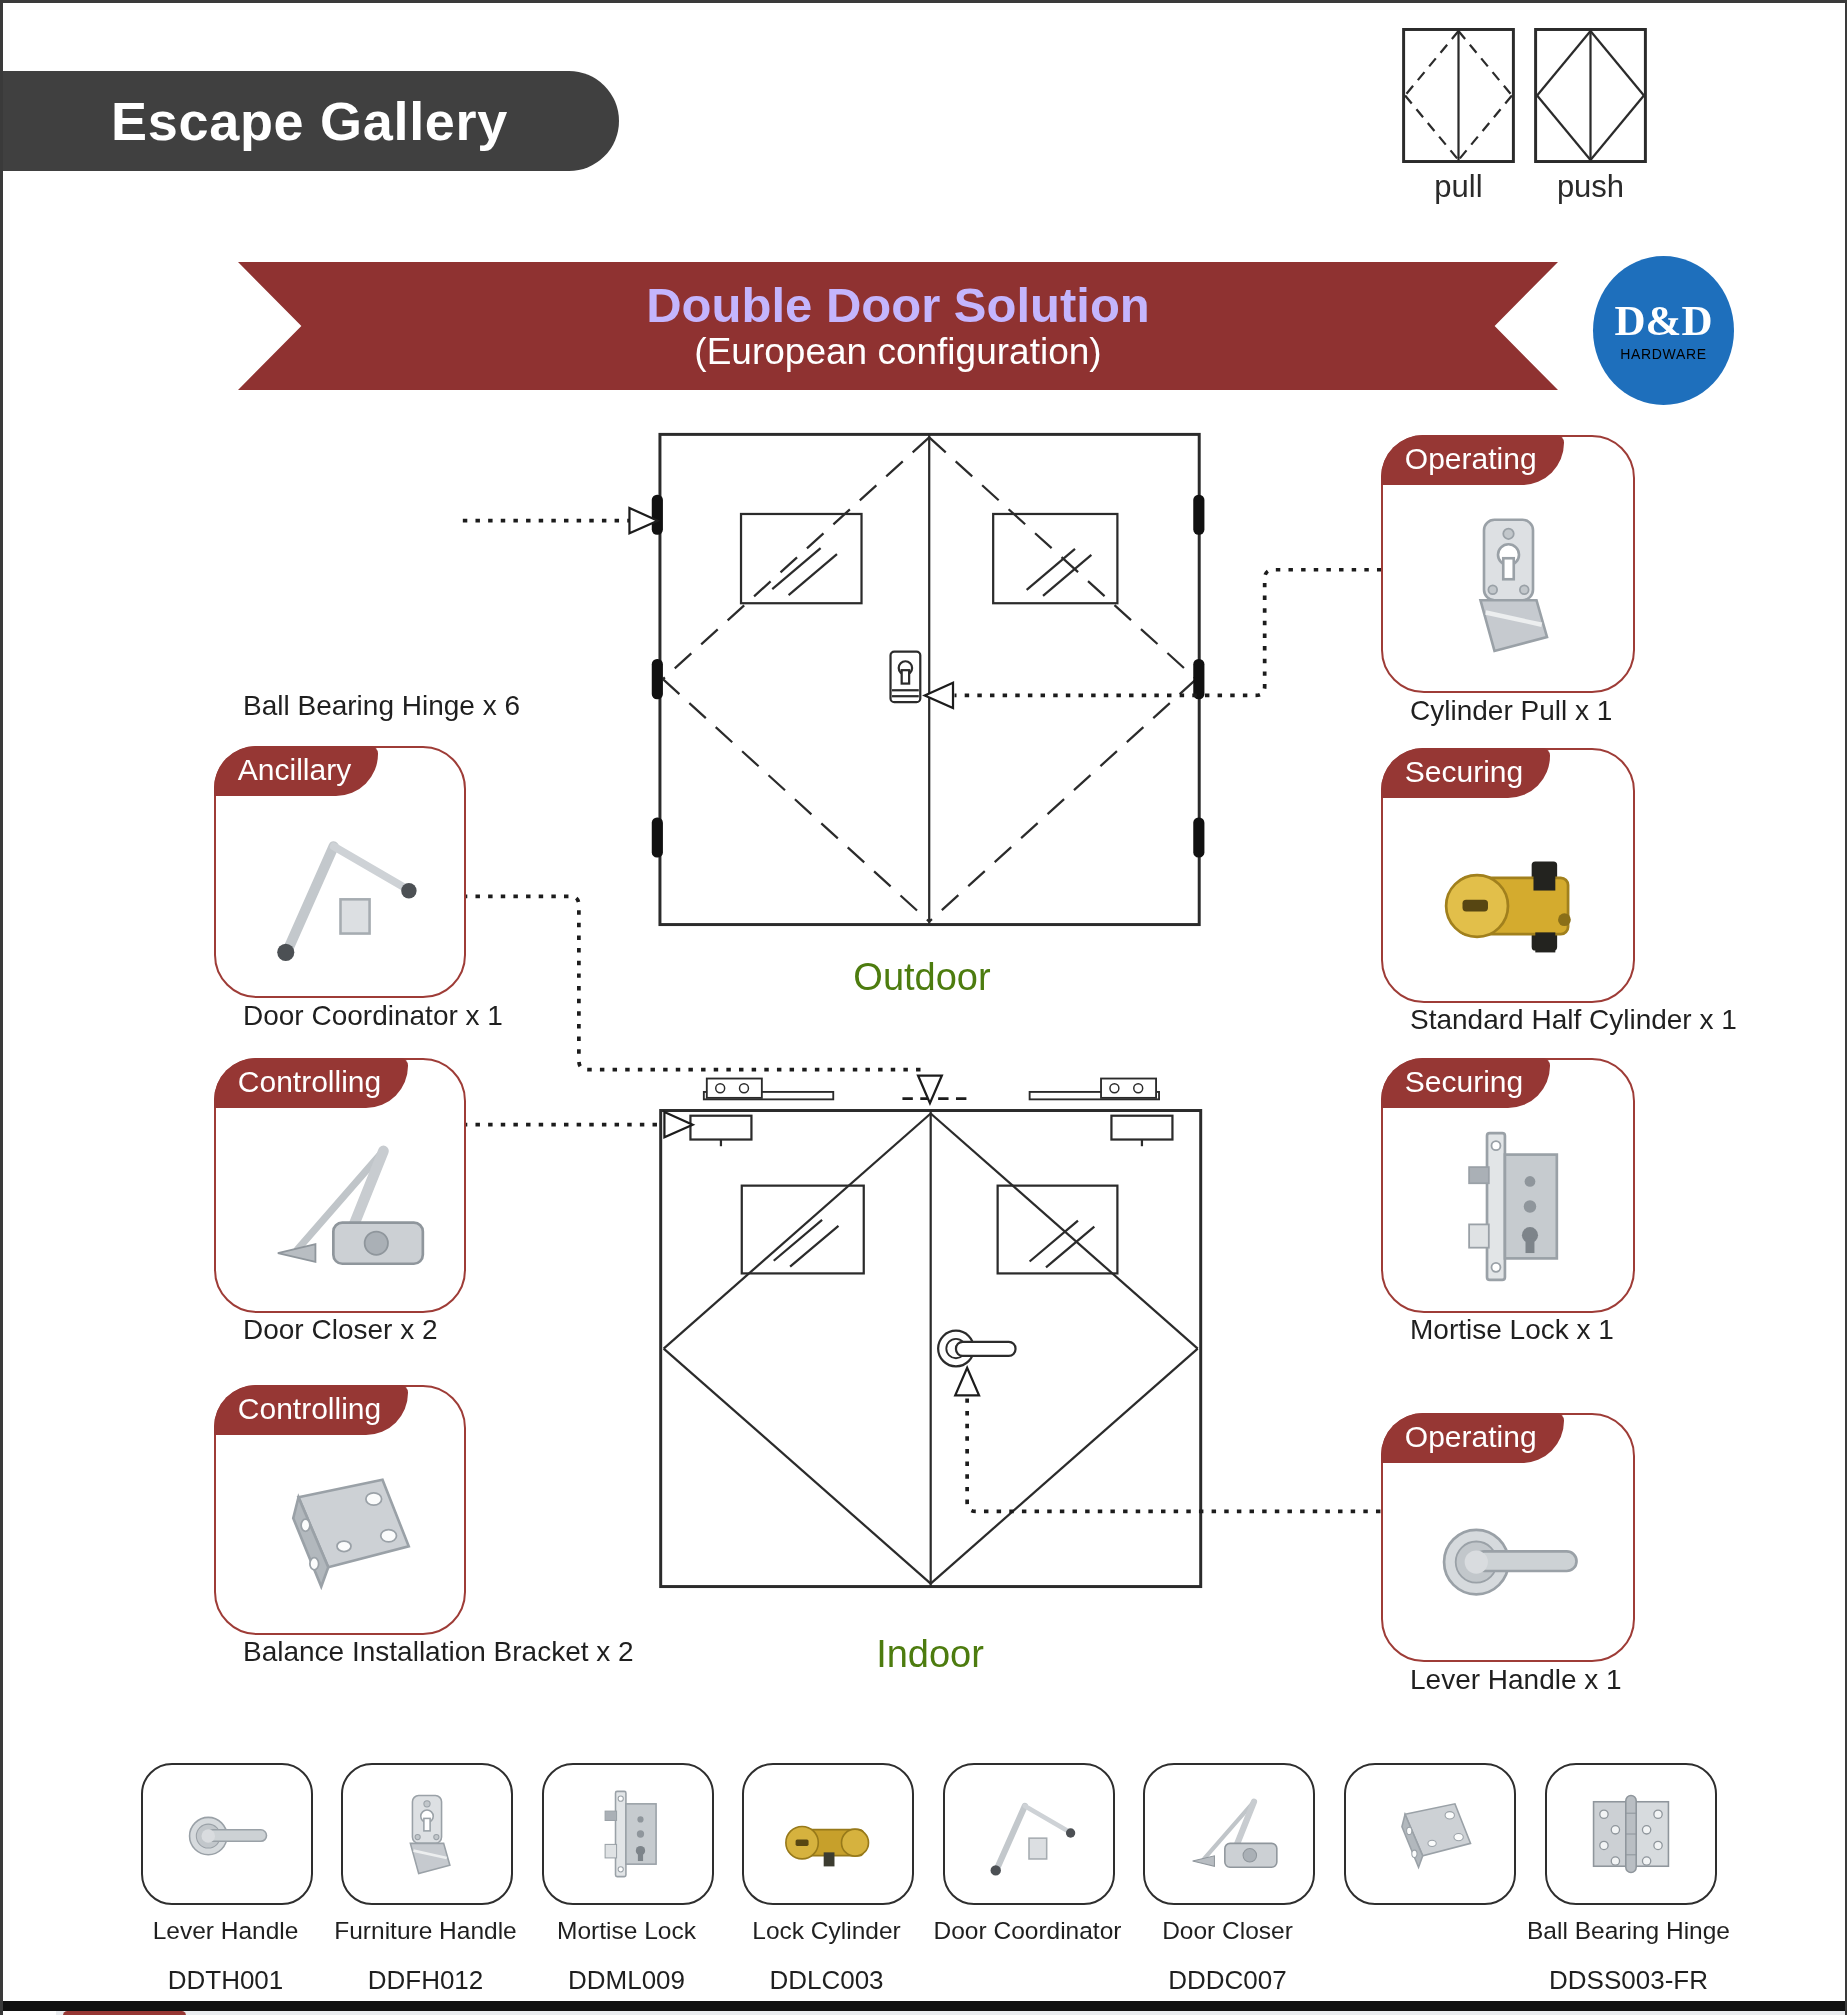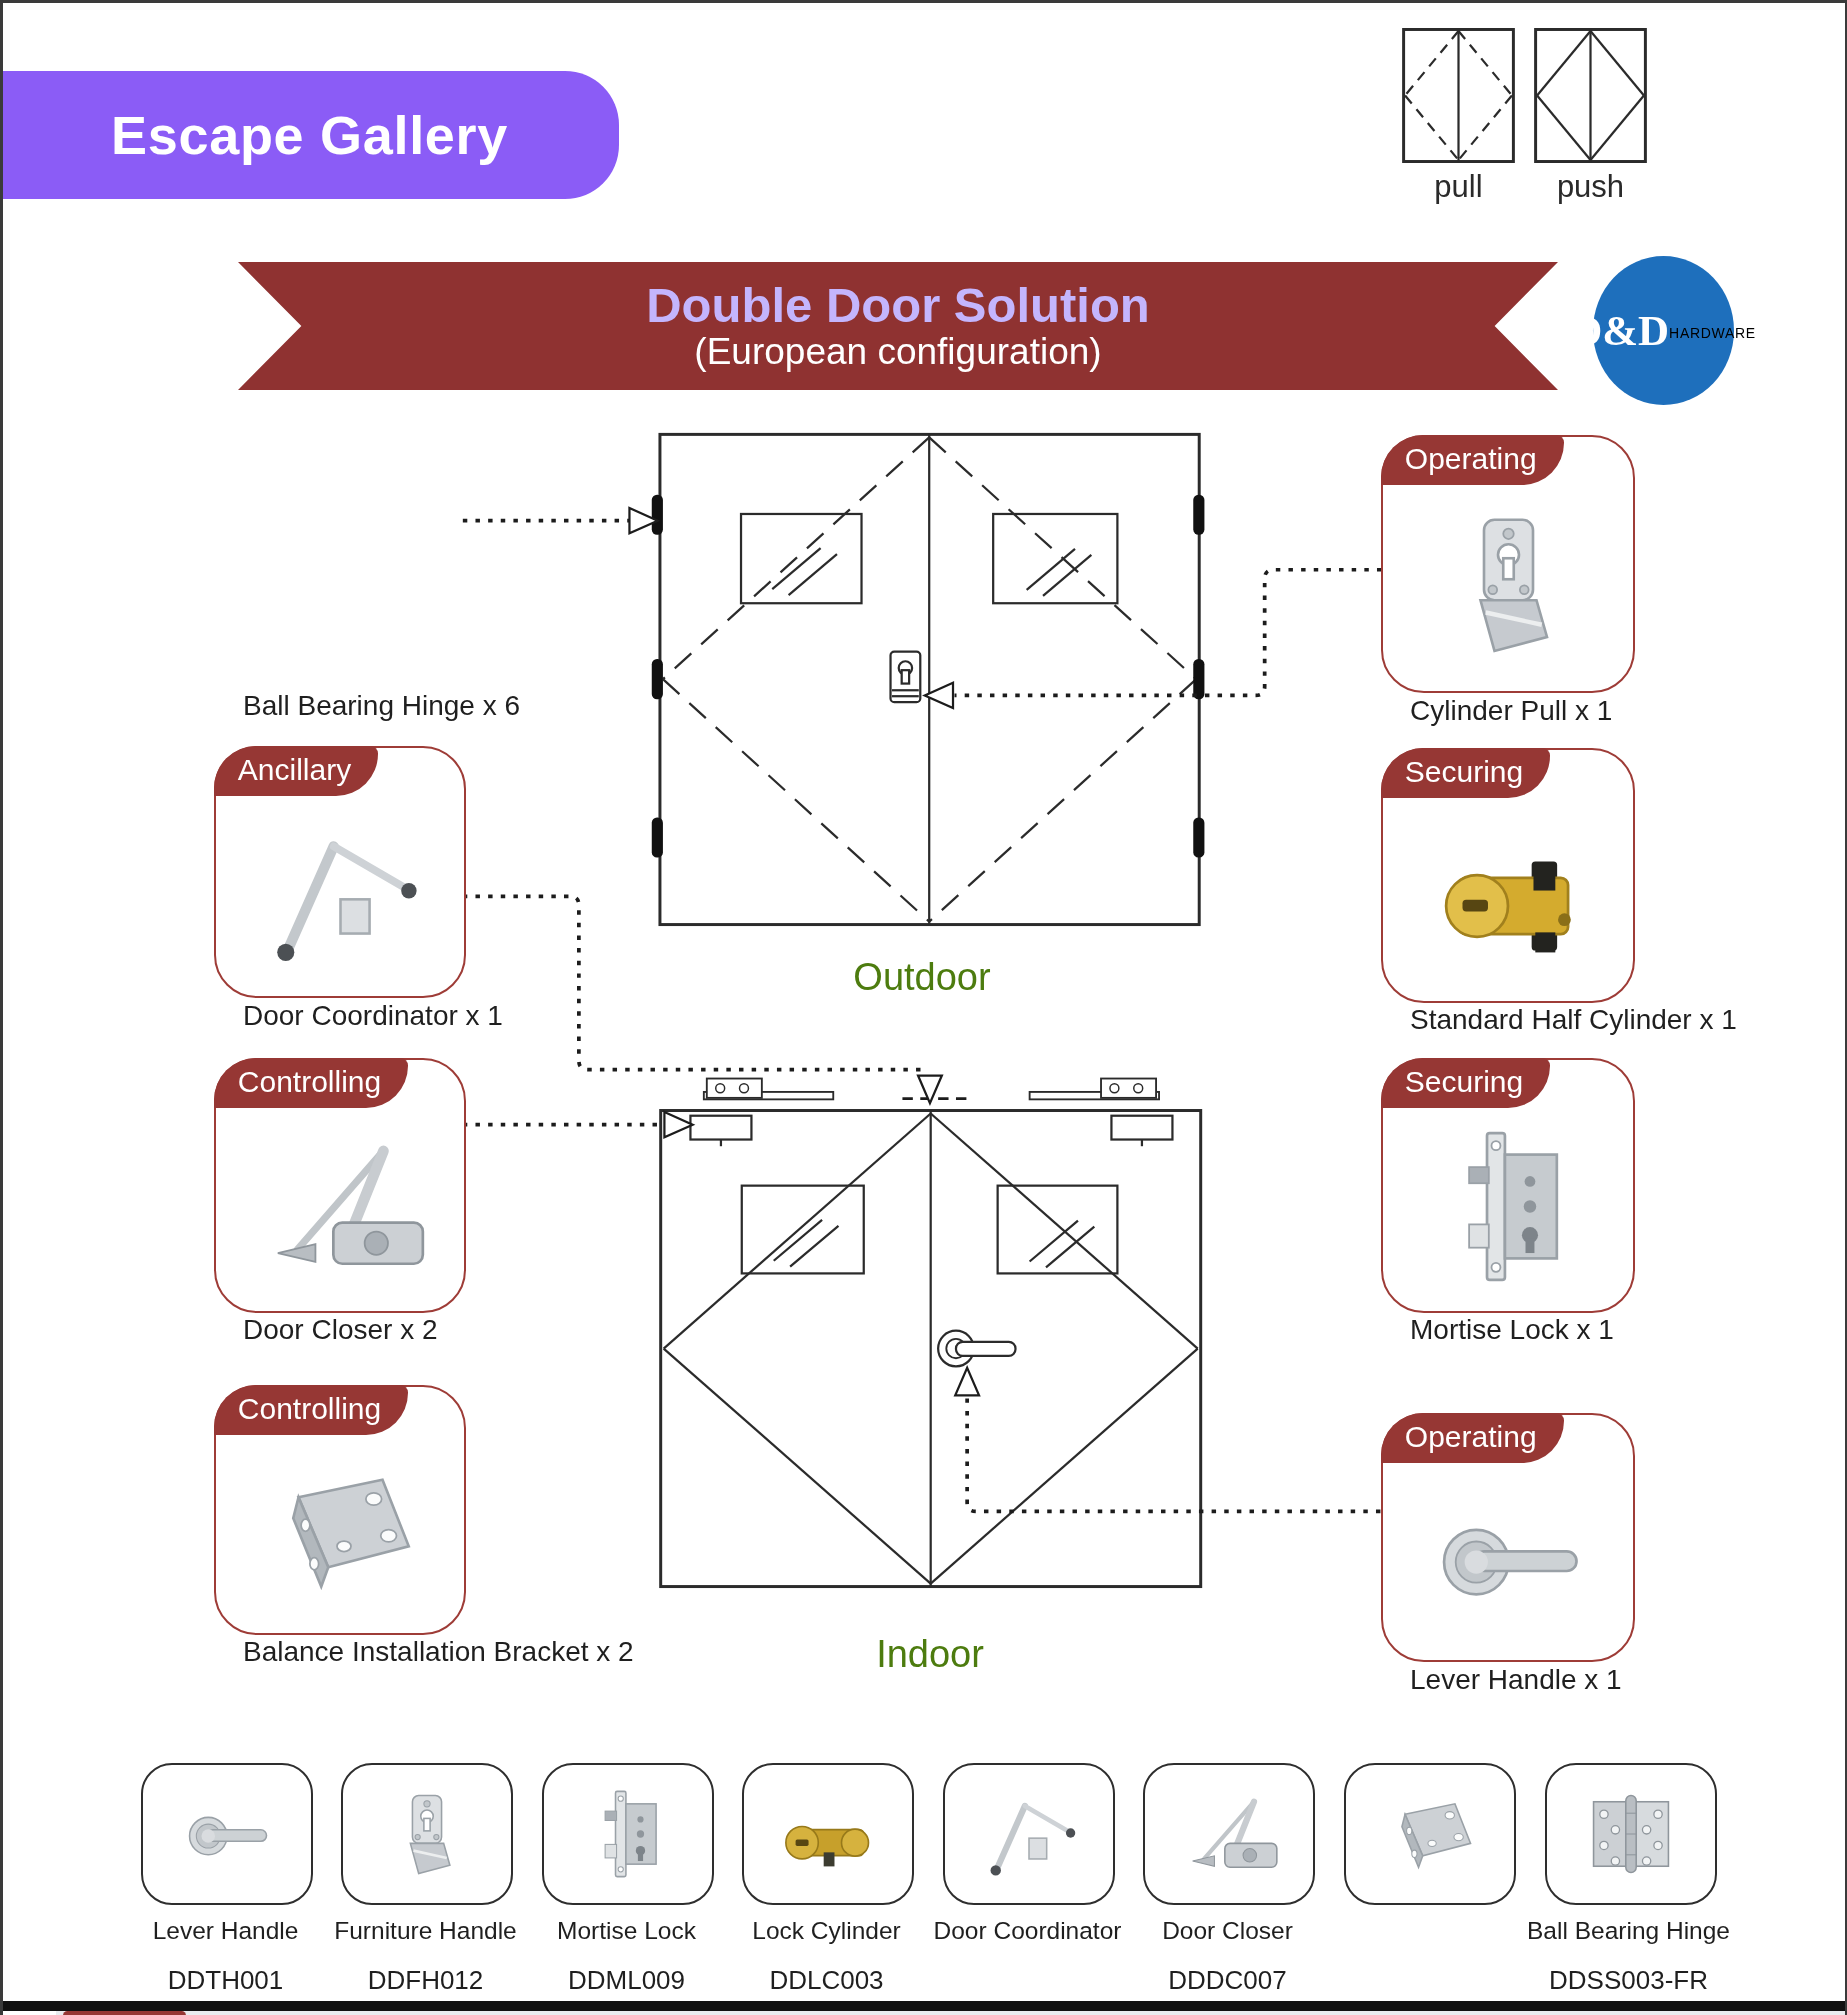--- a/index.html
+++ b/index.html
@@ -4,41 +4,41 @@
 <style>
   html,body{margin:0;padding:0;background:#ffffff;}
   .page{
     position:relative;width:1848px;height:2015px;background:#fff;overflow:hidden;
     font-family:"Liberation Sans", sans-serif;color:#222;
   }
   .frame{position:absolute;inset:0;border:3px solid #3a3a3a;border-bottom:none;pointer-events:none;z-index:9;}
 
   
   .title-banner{
-    position:absolute;left:0;top:71px;width:619px;height:128px;background:#8b5cf6;
+    position:absolute;left:0;top:71px;width:619px;height:100px;background:#404040;
     border-radius:0 54px 54px 0;display:flex;align-items:center;justify-content:center;z-index:3;
   }
   .title-banner span{color:#fff;font-size:54px;font-weight:bold;letter-spacing:0.7px;}
 
   .legend{position:absolute;left:1402px;top:28px;width:357px;height:179px;z-index:3;}
   .legend .cell{position:absolute;top:0;width:113px;text-align:center;}
   .legend .cell.push{left:132px;}
   .legend .lbl{font-size:31px;color:#2a2a2a;margin-top:3px;}
 
   .ribbon{
     position:absolute;left:238px;top:262px;width:1320px;height:128px;background:#8f3231;z-index:2;
     clip-path:polygon(0 0,100% 0,95.2% 50%,100% 100%,0 100%,4.8% 50%);
     display:flex;flex-direction:column;align-items:center;justify-content:center;
   }
   .ribbon .t1{color:#c4b5fd;font-size:49px;font-weight:bold;line-height:1.08;}
   .ribbon .t2{color:#fff;font-size:37px;line-height:1.1;}
 
   .logo{
     position:absolute;left:1593px;top:256px;width:141px;height:149px;background:#1e6fbc;border-radius:50%;
-    display:flex;flex-direction:row;align-items:center;justify-content:center;z-index:3;
+    display:flex;flex-direction:column;align-items:center;justify-content:center;z-index:3;
   }
   .logo .l1{color:#fff;font-family:"Liberation Serif",serif;font-weight:bold;font-size:43px;line-height:1;}
   .logo .l2{color:#000000;font-size:14px;letter-spacing:0.7px;margin-top:4.5px;}
 
   
   .callout{
     position:absolute;background:#fff;border:2.2px solid #9e3c37;border-radius:43px;z-index:2;
   }
   .callout .tab{
     position:absolute;left:-2.2px;top:-2.2px;background:#963734;color:#fff;font-size:30px;

